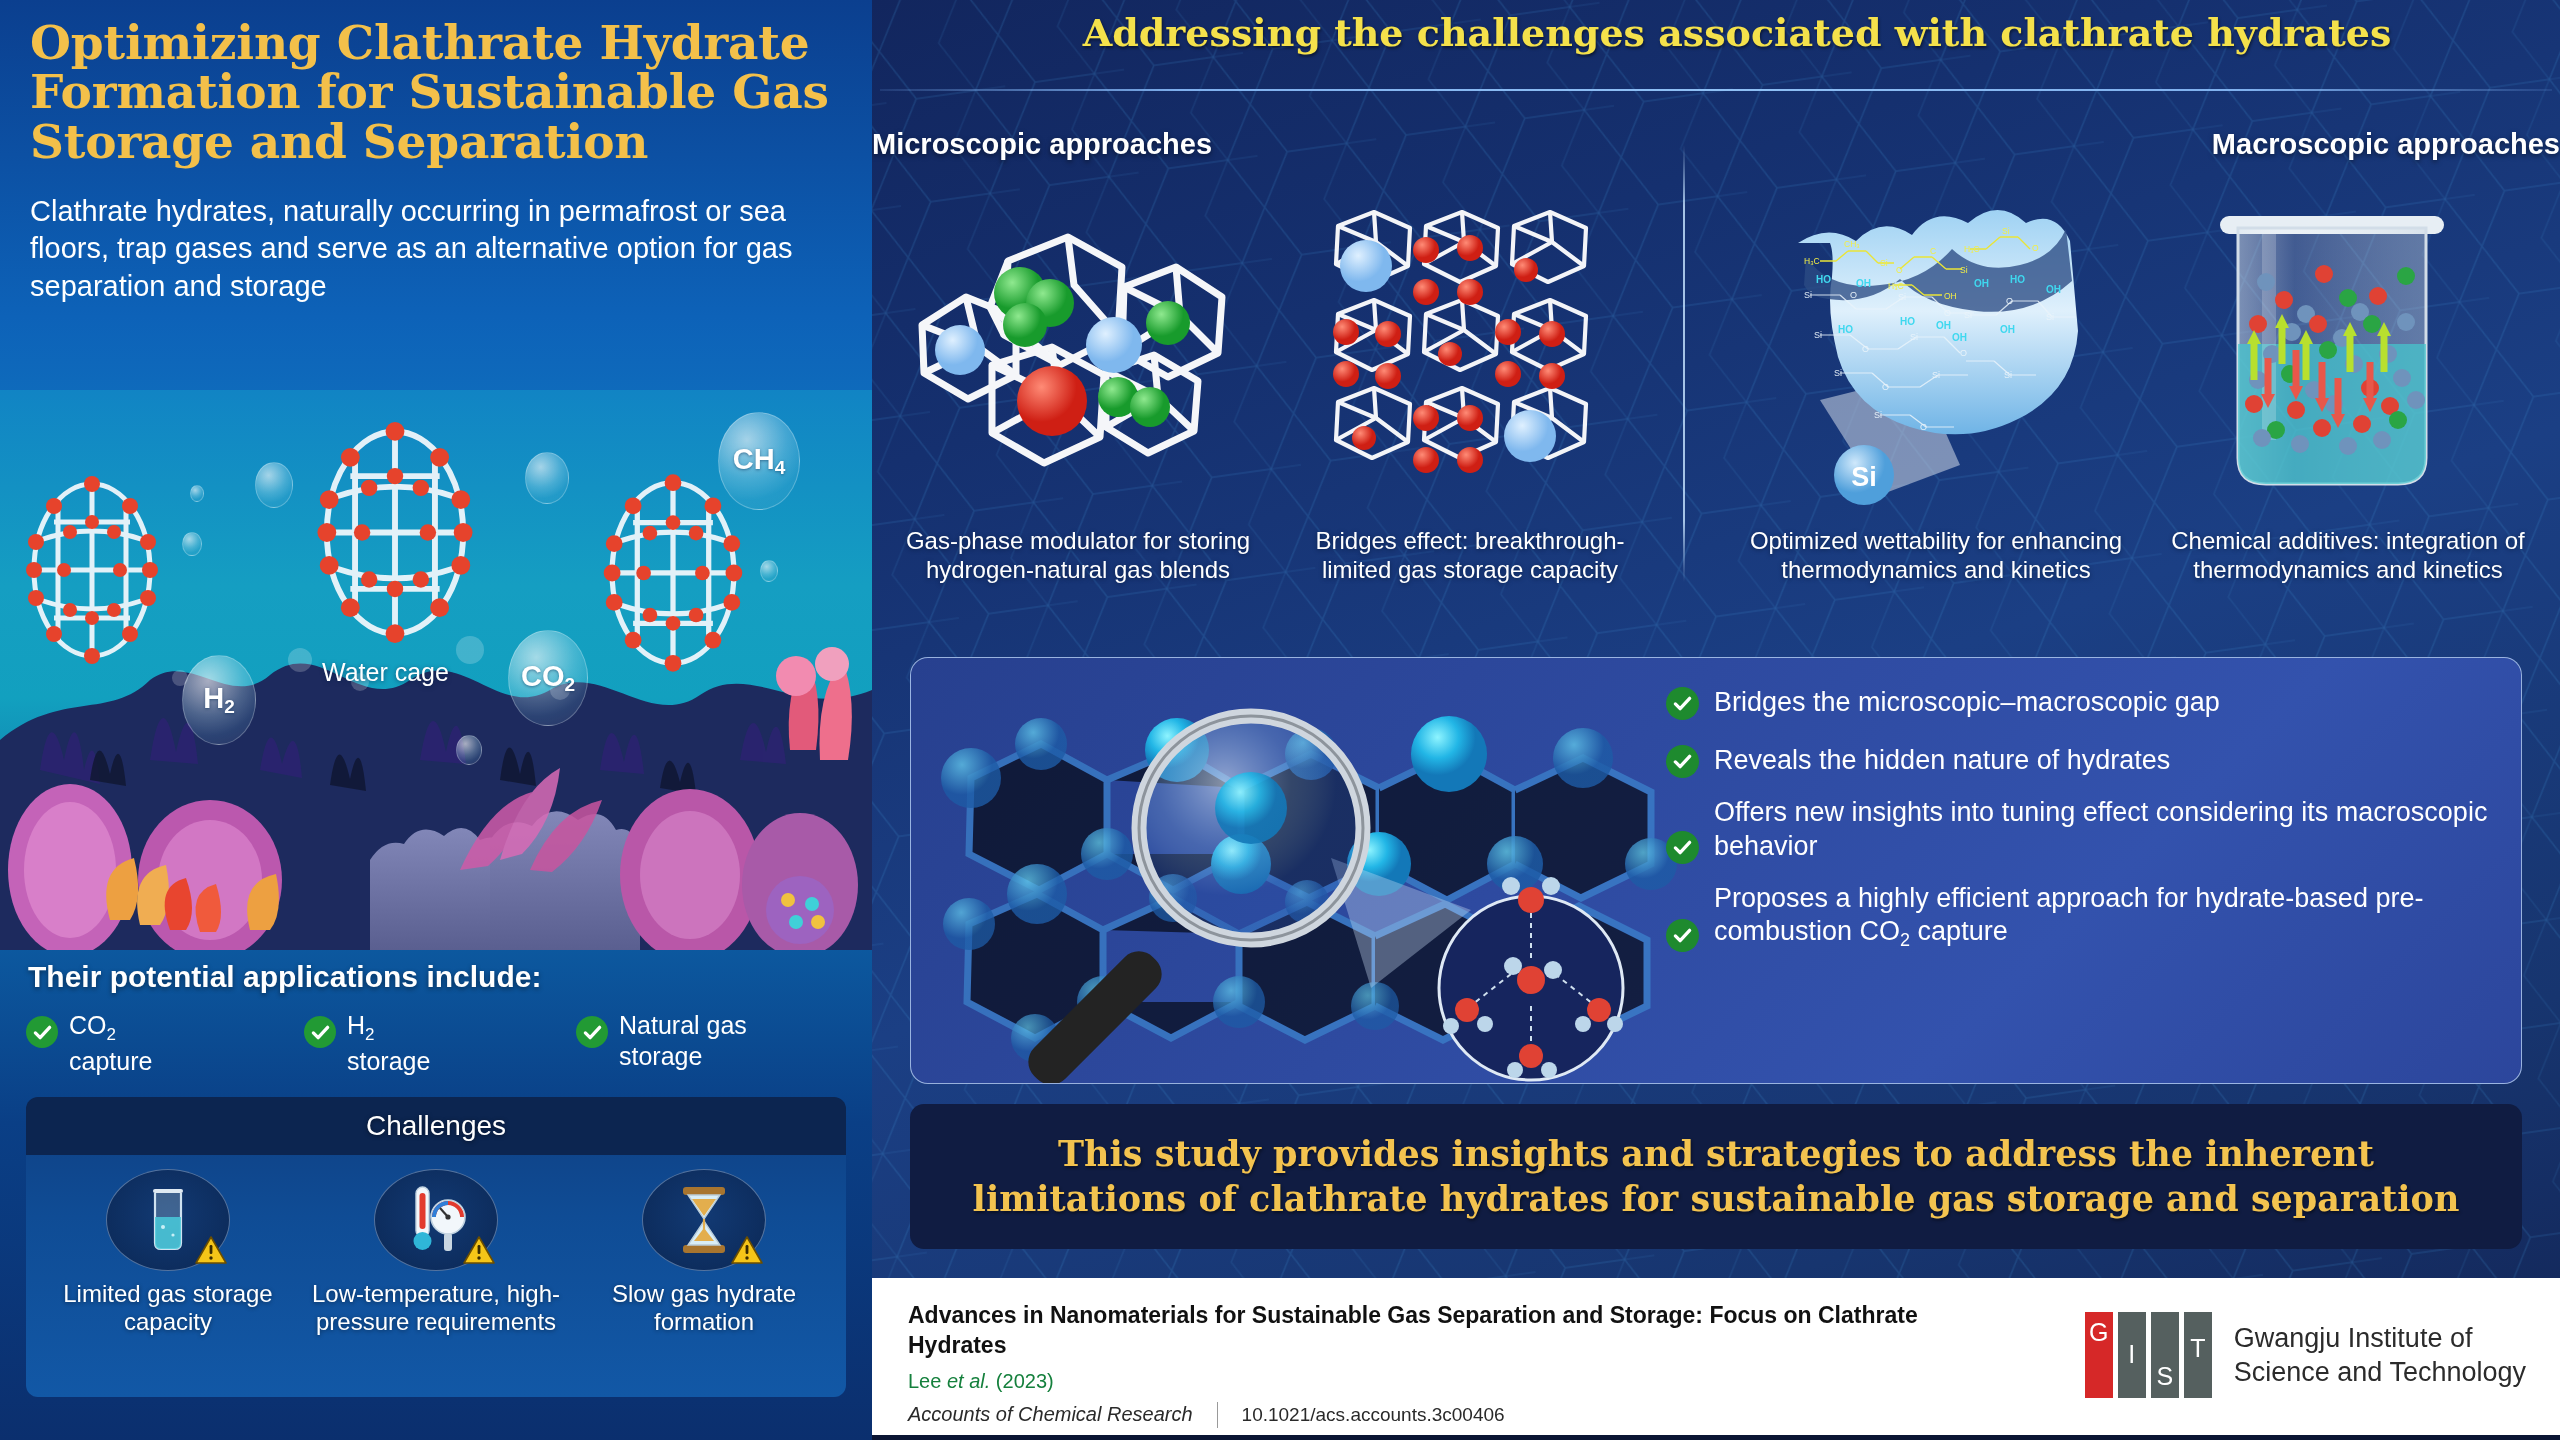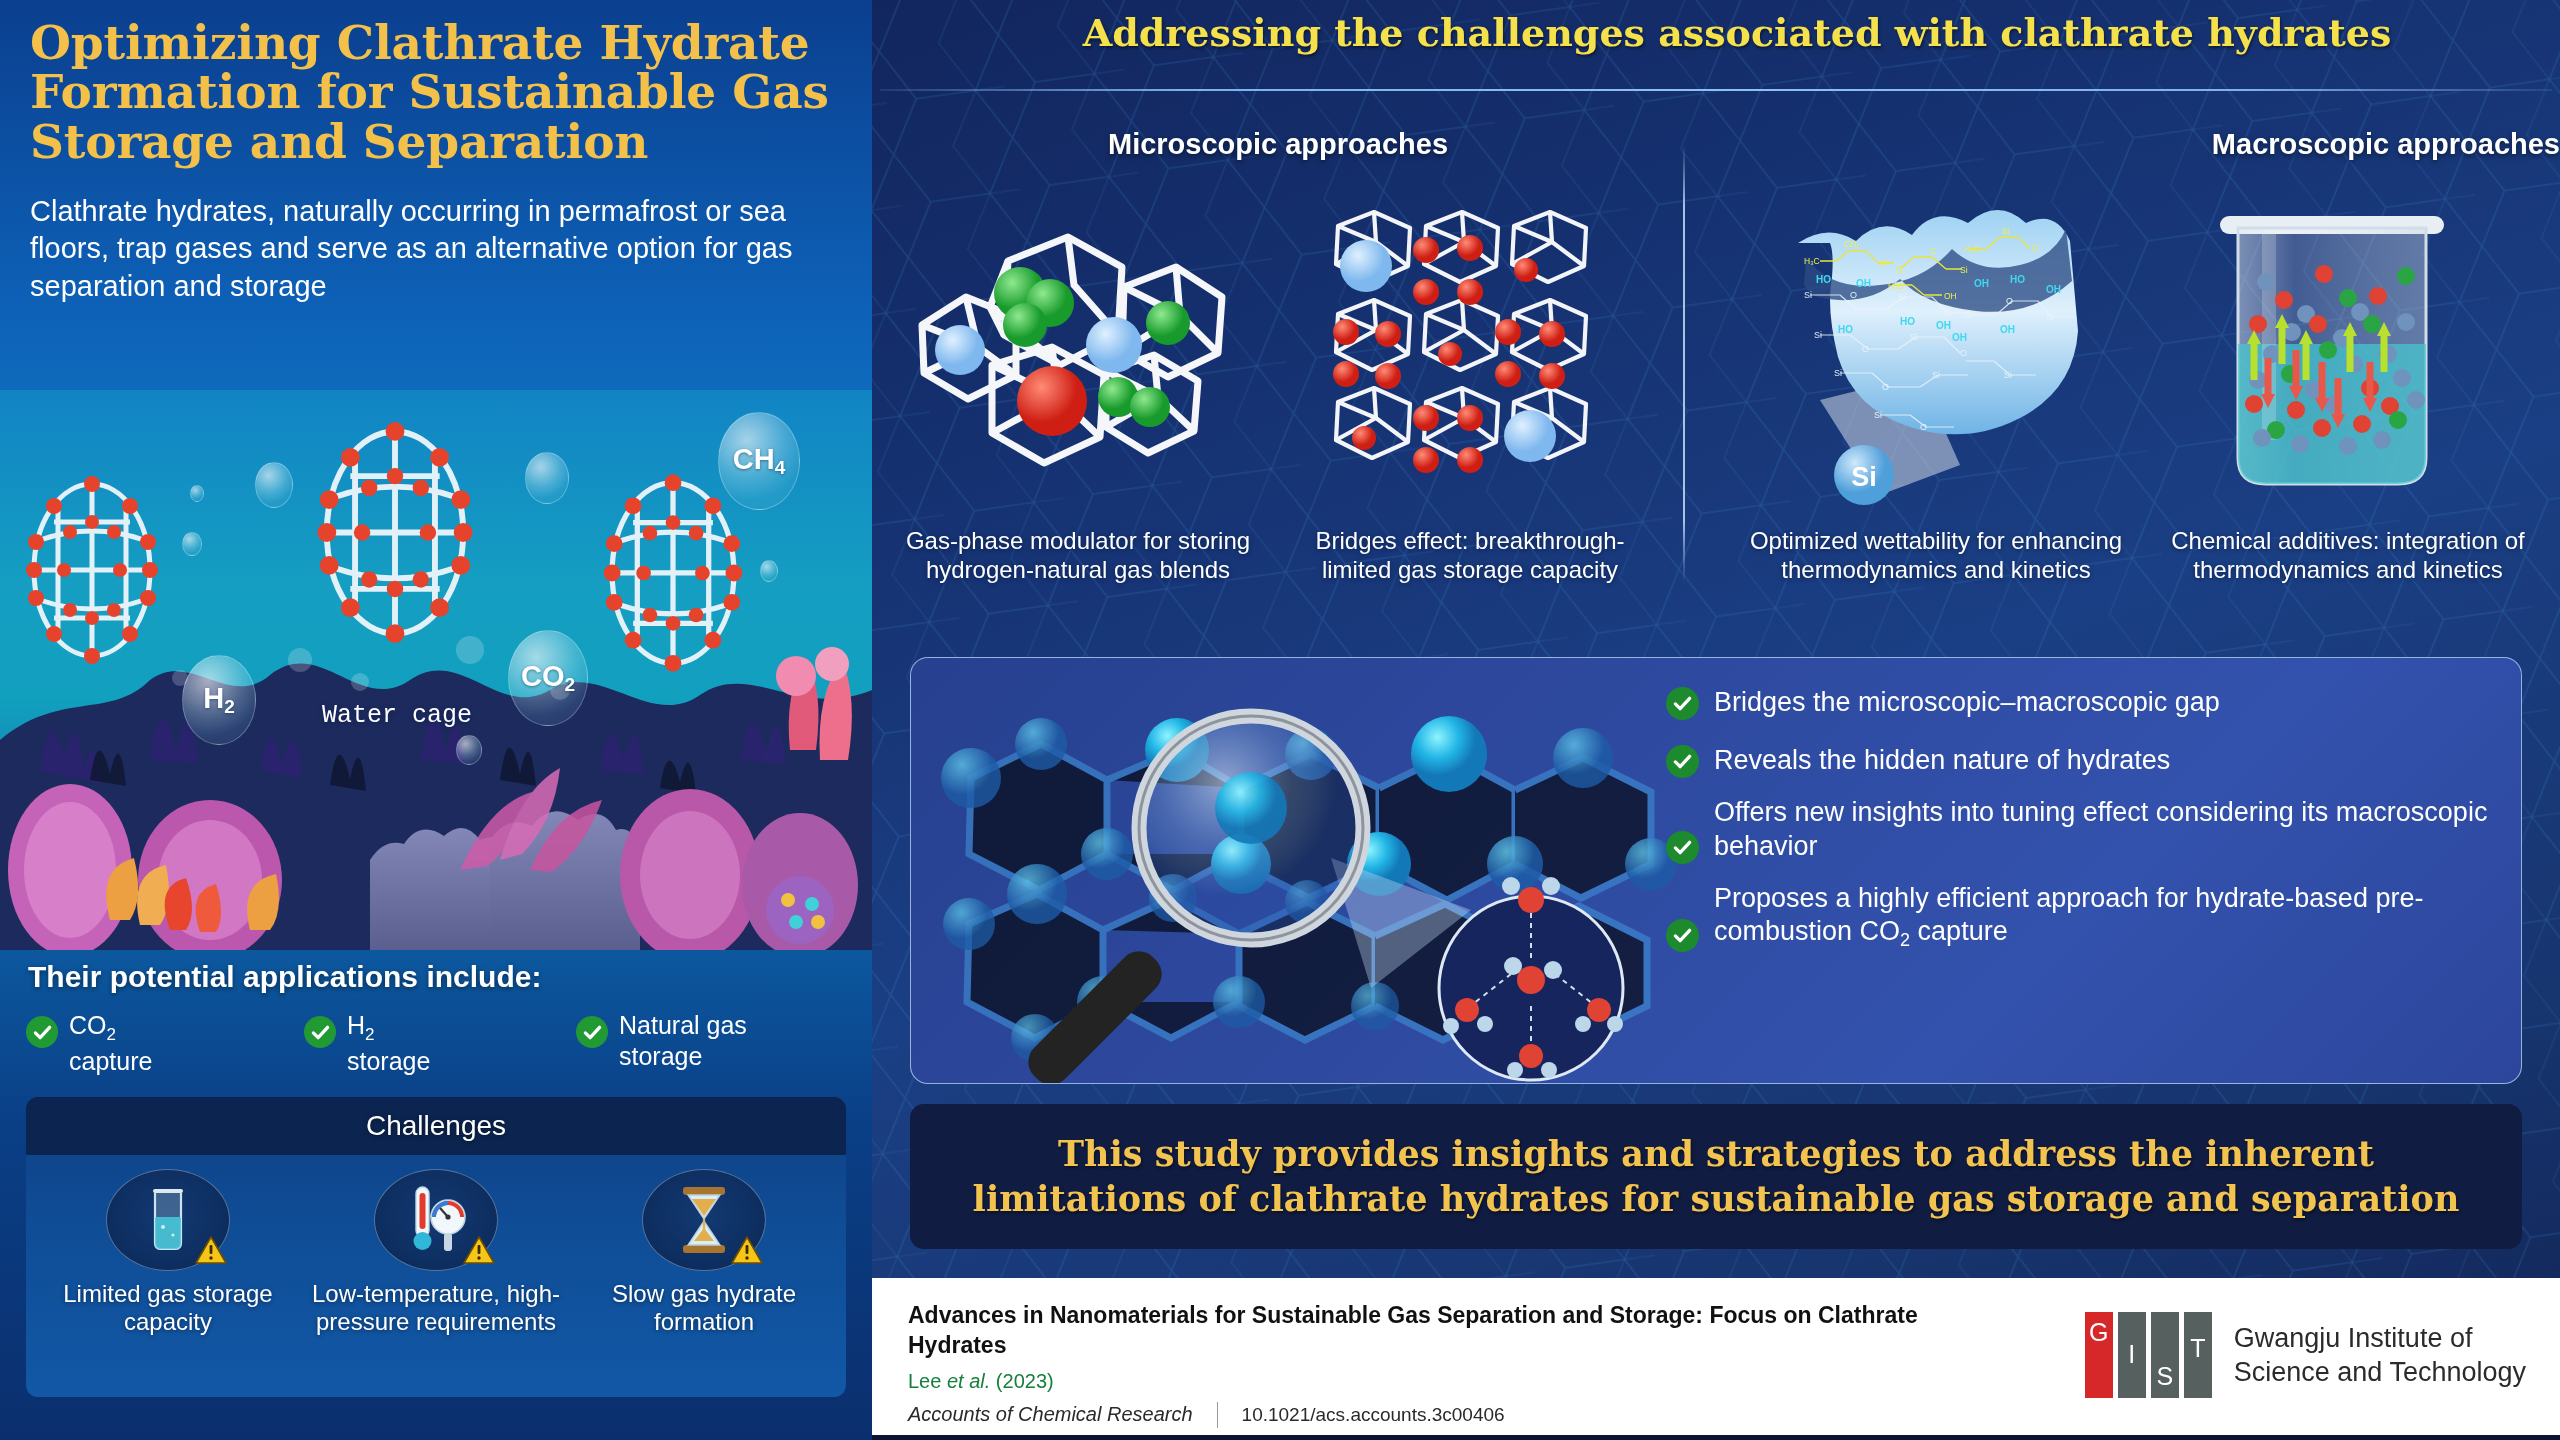--- a/index.html
+++ b/index.html
@@ -120,21 +120,21 @@
     color: #f4e14b; text-shadow: 1px 2px 3px rgba(0,0,0,.5); padding-left: 42px;
   }
   .head-rule {
     position:absolute; left: 8px; top: 89px; width: 1672px; height: 2px;
     background: linear-gradient(90deg, rgba(110,160,230,.15), #7fb0ee 18%, #8fc0f5 50%, #7fb0ee 82%, rgba(110,160,230,.15));
   }
   .sec-title {
     position: absolute; color:#fff; font-size: 29px; font-weight: 700;
     text-shadow: 0 2px 5px rgba(0,0,0,.5);
   }
-  .sec-title.micro { left: 0; top: 128px; width: 812px; text-align: center; }
+  .sec-title.micro { left: 0; top: 128px; width: 812px; }
   .sec-title.macro { left: 815px; top: 128px; width: 873px; text-align:right; }
 
   .vdivider {
     position: absolute; left: 811px; top: 145px; width: 2px; height: 437px;
     background: linear-gradient(180deg, rgba(170,205,245,0), rgba(190,220,250,.85) 14%, rgba(190,220,250,.85) 86%, rgba(170,205,245,0));
   }
 
   .illus { position: absolute; }
   .caption {
     position: absolute; color:#fff; font-size: 24px; line-height: 1.22; text-align:center;
@@ -376,21 +376,21 @@
     <div class="bubble lbl" style="left:182px; top:655px; width:74px; height:90px;">
       <span><span>H</span><sub>2</sub></span>
     </div>
     <div class="bubble lbl" style="left:508px; top:630px; width:80px; height:96px;">
       <span><span>CO</span><sub>2</sub></span>
     </div>
     <div class="bubble lbl" style="left:718px; top:412px; width:82px; height:98px;">
       <span><span>CH</span><sub>4</sub></span>
     </div>
 
-    <div class="water-cage-label" style="left:322px; top:701px;font-family:Liberation Mono, monospace;">Water cage</div>
+    <div class="water-cage-label" style="left:322px; top:658px;">Water cage</div>
 
     <div class="title-wrap">
       <div class="poster-title">Optimizing Clathrate Hydrate Formation for Sustainable Gas Storage and Separation</div>
       <div class="poster-subtitle">Clathrate hydrates, naturally occurring in permafrost or sea floors, trap gases and serve as an alternative option for gas separation and storage</div>
     </div>
 
     <div class="apps-title">Their potential applications include:</div>
 
     <div class="apps-row">
       <div class="app-item">

